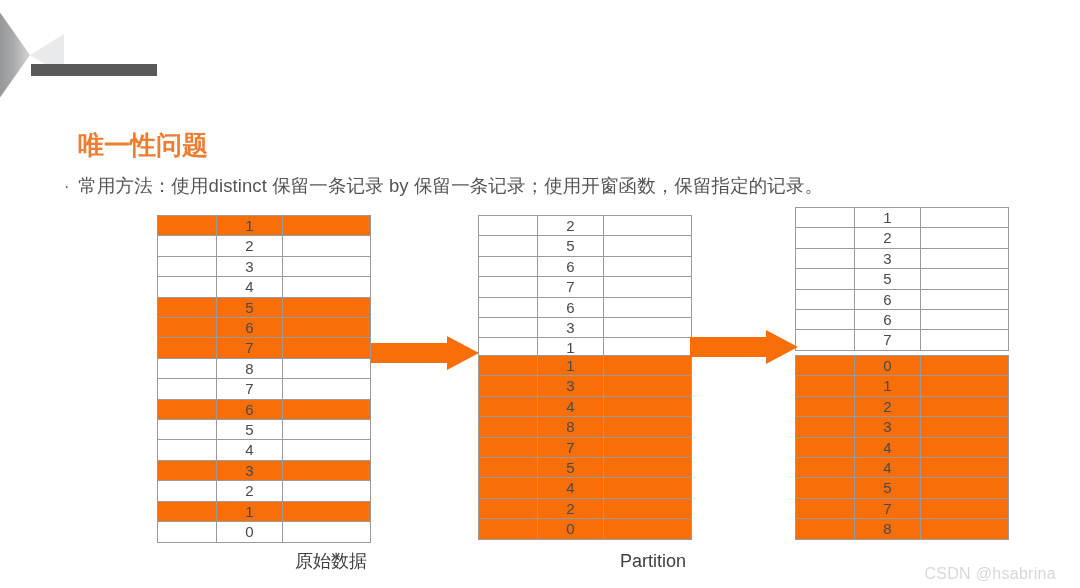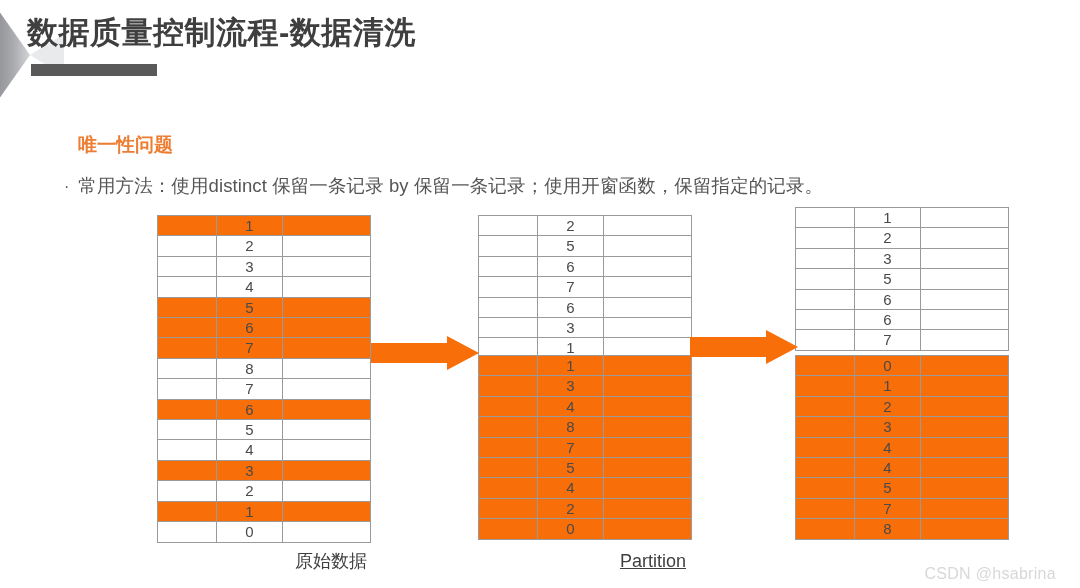--- a/index.html
+++ b/index.html
@@ -49,21 +49,21 @@
     width: 126px;
     height: 12px;
     background: #595959;
   }
 
   
   .section-subtitle {
     position: absolute;
     left: 78px;
     top: 132px;
-    font-size: 19px;
+    font-size: 26px;
     font-weight: bold;
     color: #ED7D31;
     line-height: 26px;
     white-space: nowrap;
   }
   .bullet-row {
     position: absolute;
     left: 64px;
     top: 174px;
     display: flex;
@@ -130,21 +130,21 @@
   
   .caption {
     position: absolute;
     font-size: 18px;
     color: #3f3f3f;
     text-align: right;
     line-height: 24px;
     white-space: nowrap;
   }
   #caption-source { left: 157px; top: 549px; width: 210px; }
-  #caption-partition { left: 478px; top: 549px; width: 208px; text-decoration: underline; }
+  #caption-partition { left: 478px; top: 549px; width: 208px; }
   #caption-order { left: 795px; top: 549px; width: 209px; }
 
   
   .watermark {
     position: absolute;
     right: 24px;
     bottom: 5px;
     font-size: 16px;
     color: #d8d8d8;
     letter-spacing: 0.3px;
@@ -161,21 +161,20 @@
         <linearGradient id="gdeco" x1="0" y1="0" x2="1" y2="0">
           <stop offset="0%" stop-color="#8d8f93"></stop>
           <stop offset="55%" stop-color="#a9abaf"></stop>
           <stop offset="100%" stop-color="#d4d5d8"></stop>
         </linearGradient>
       </defs>
       <path d="M -6 4 L 30 55 L -6 106 Z" fill="url(#gdeco)"></path>
       <path d="M 30 55 L 64 34 L 64 76 Z" fill="#e9eaec"></path>
     </svg>
   </div>
-  <div class="page-title">数据质量控制流程-数据清洗</div>
   <div class="title-underline"></div>
 </div>
 
 <div class="section-subtitle">唯一性问题</div>
 
 <div class="bullet-row">
   <span class="bullet-dot">·</span>
   <span class="bullet-text">常用方法：使用distinct 保留一条记录 by 保留一条记录；使用开窗函数，保留指定的记录。</span>
 </div>
 

